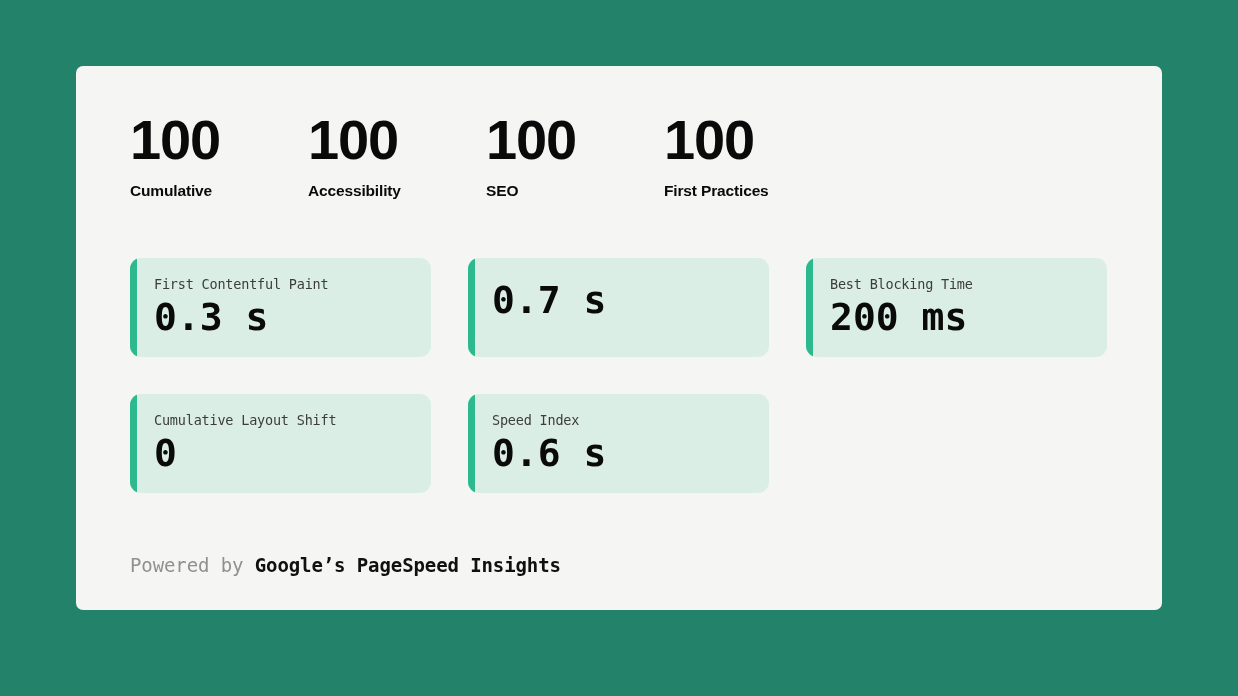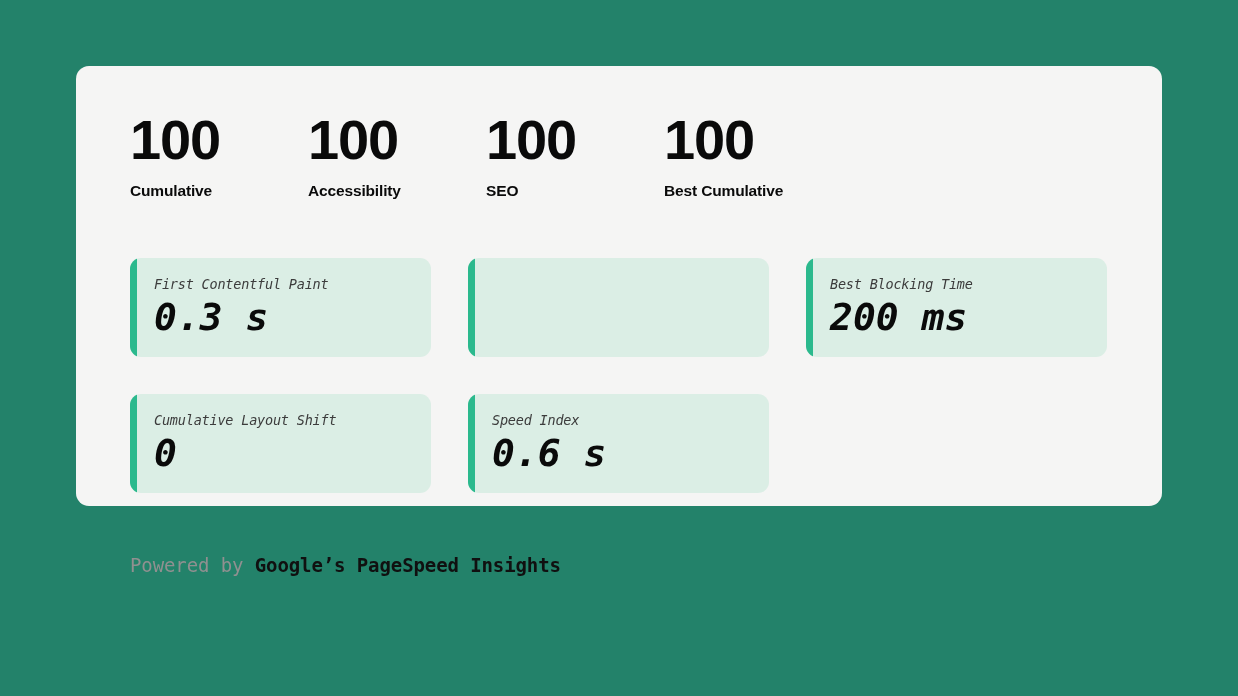--- a/index.html
+++ b/index.html
@@ -20,23 +20,23 @@
     width: 1238px;
     height: 696px;
     background: #23826a;
   }
 
   .panel {
     position: absolute;
     left: 76px;
     top: 66px;
     width: 1086px;
-    height: 440px;
+    height: 544px;
     background: #f5f5f4;
-    border-radius: 13px;
+    border-radius: 7px;
     box-sizing: border-box;
     padding-left: 20px;
   }
 
   
   .scores {
     position: absolute;
     left: 54px;
     top: 46px;
     display: flex;
@@ -77,21 +77,20 @@
     gap: 37px 37px;
   }
   .card {
     position: relative;
     width: 301px;
     height: 99px;
     background: #dbeee5;
     border-radius: 11px;
     box-sizing: border-box;
     overflow: hidden;
-    font-style: italic;
   }
   .card-accent {
     position: absolute;
     left: 0;
     top: 0;
     bottom: 0;
     width: 7px;
     background: #2bb98d;
     border-radius: 11px 0 0 11px;
   }
@@ -155,37 +154,38 @@
       <div class="score">
         <span class="score-value">100</span>
         <span class="score-label">Accessibility</span>
       </div>
       <div class="score">
         <span class="score-value">100</span>
         <span class="score-label">SEO</span>
       </div>
       <div class="score">
         <span class="score-value">100</span>
-        <span class="score-label">Best Cumulative</span>
+        <span class="score-label">First Practices</span>
       </div>
     </div>
 
     <div class="metrics">
 
       <div class="card">
         <div class="card-accent"></div>
         <div class="card-body">
           <span class="card-label">First Contentful Paint</span>
           <span class="card-value">0.3 s</span>
         </div>
       </div>
 
       <div class="card">
         <div class="card-accent"></div>
         <div class="card-body">
+          <span class="card-value">0.7 s</span>
         </div>
       </div>
 
       <div class="card">
         <div class="card-accent"></div>
         <div class="card-body">
           <span class="card-label">Best Blocking Time</span>
           <span class="card-value">200 ms</span>
         </div>
       </div>

